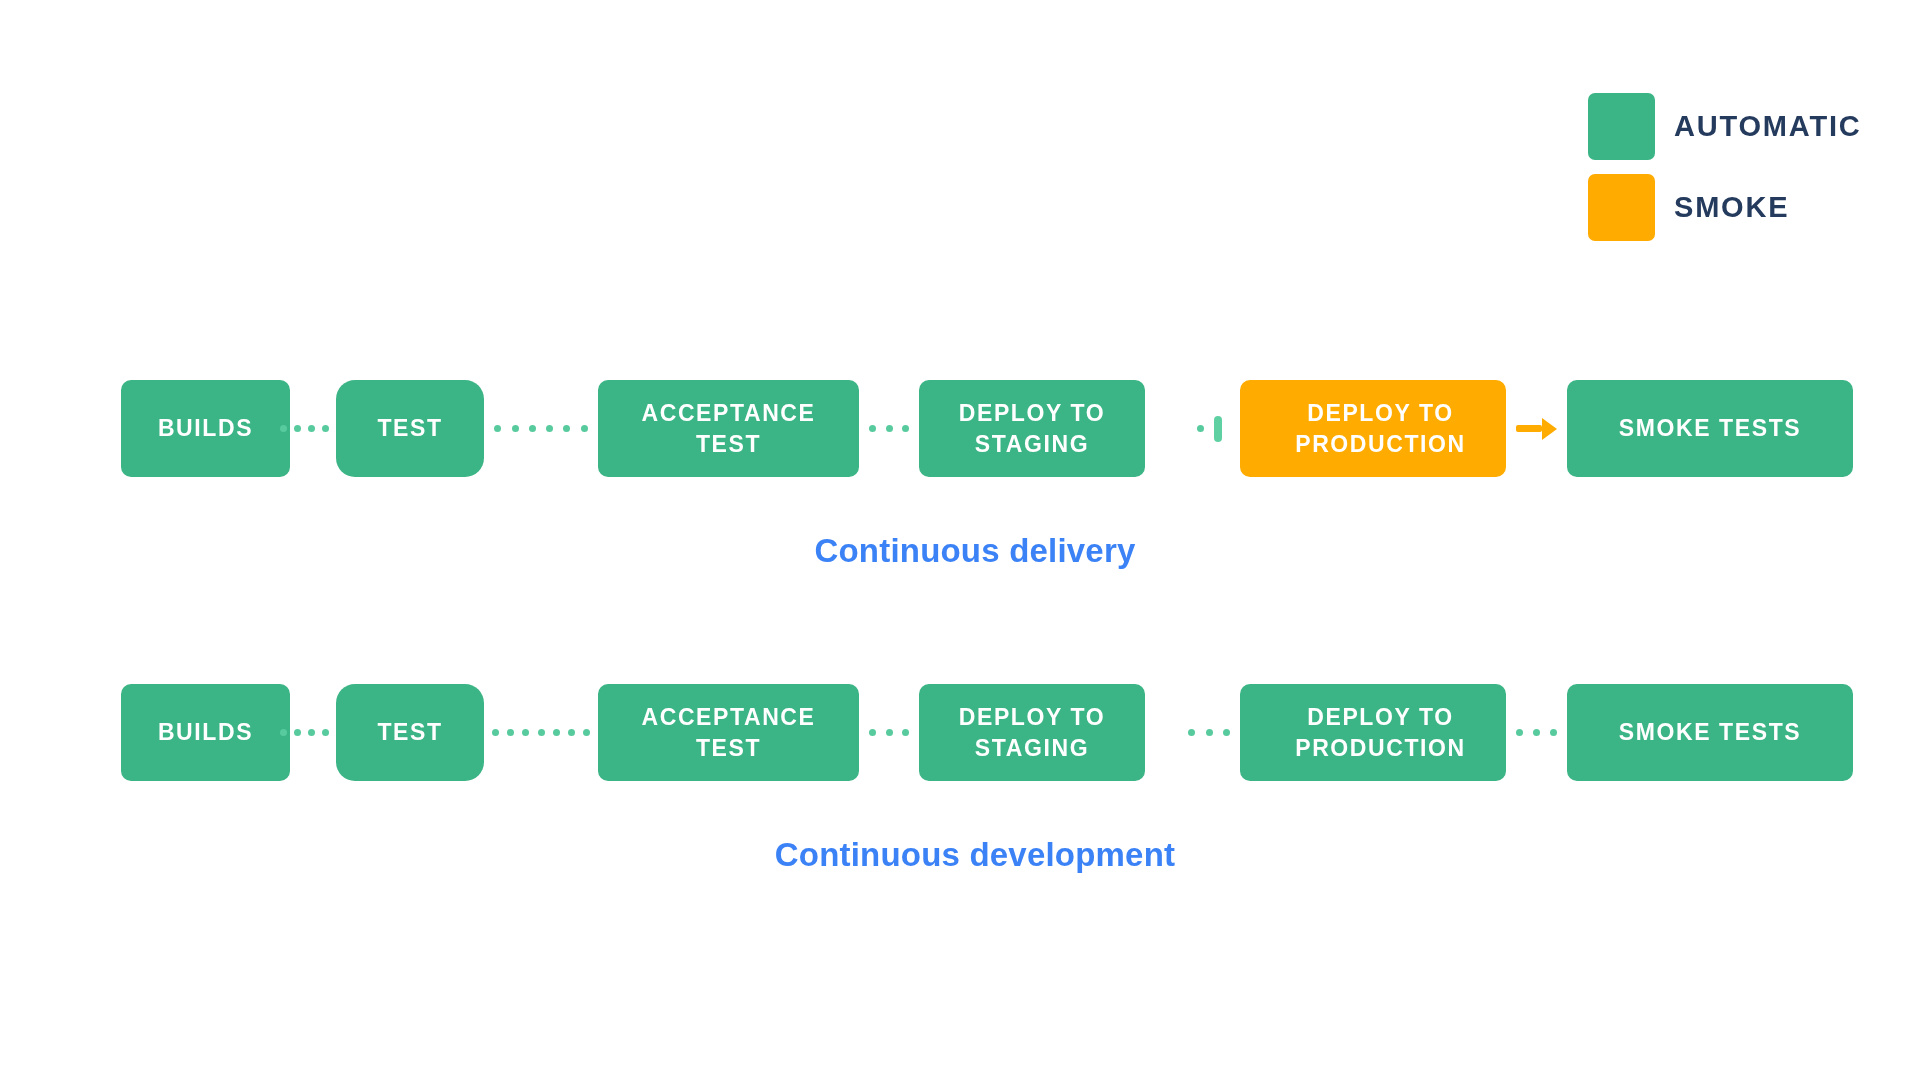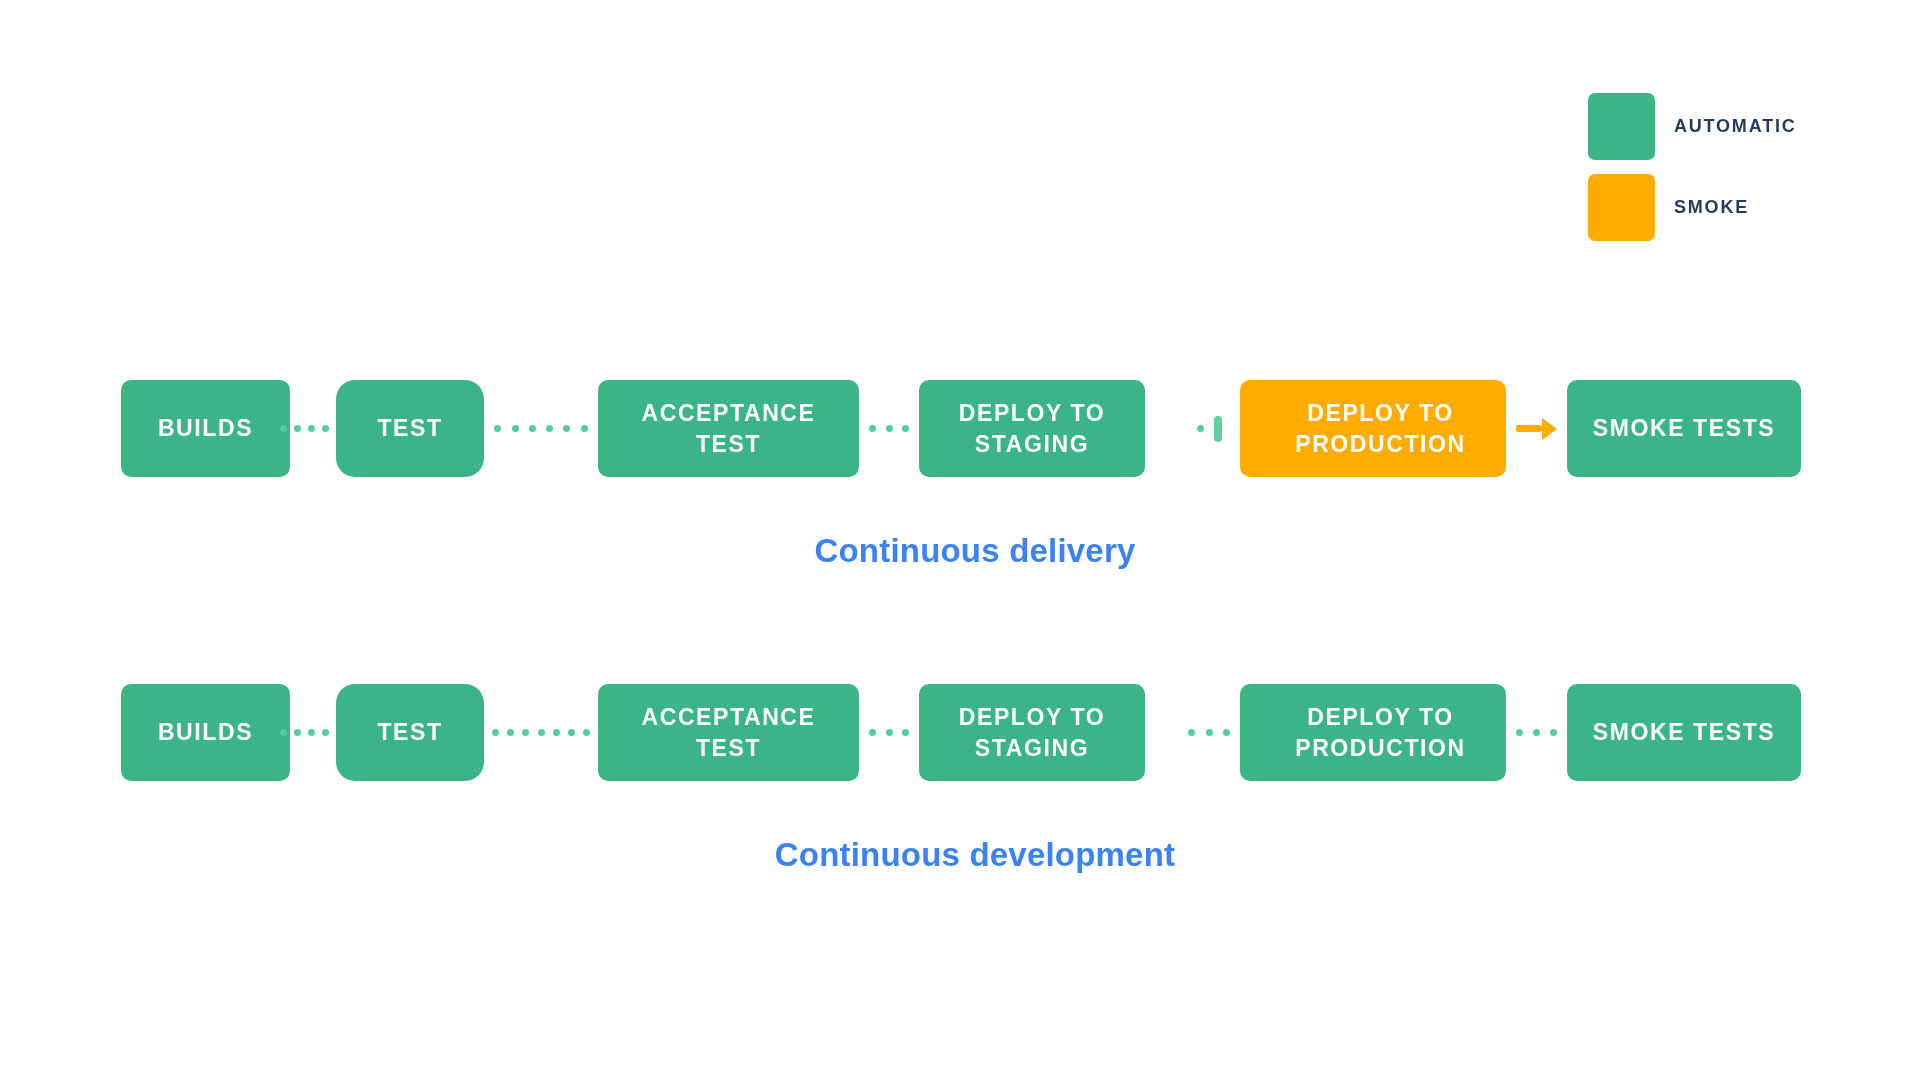--- a/index.html
+++ b/index.html
@@ -30,21 +30,21 @@
   .swatch {
     width: 67px;
     height: 67px;
     border-radius: 7px;
     flex: 0 0 auto;
   }
   .swatch.green  { background: #3CB586; }
   .swatch.orange { background: #FFAB00; }
   .legend-label {
     margin-left: 19px;
-    font-size: 18px;
+    font-size: 29px;
     font-weight: 800;
     letter-spacing: 1.8px;
     color: #253B5E;
     white-space: nowrap;
   }
 
   
   .box {
     position: absolute;
     height: 97px;
@@ -65,21 +65,21 @@
   .box.orange { background: #FFAB00; }
 
   .r1 { top: 380px; }
   .r2 { top: 684px; }
 
   .c1 { left: 121px;  width: 169px; }
   .c2 { left: 336px;  width: 148px; border-radius: 19px; }
   .c3 { left: 598px;  width: 261px; }
   .c4 { left: 919px;  width: 226px; }
   .c5 { left: 1240px; width: 266px; padding-left: 29px; }
-  .c6 { left: 1567px; width: 234px; }
+  .c6 { left: 1567px; width: 286px; }
 
   
   .conn {
     position: absolute;
     height: 97px;
     display: flex;
     align-items: center;
     justify-content: space-evenly;
   }
   .g1 { left: 273px;  width: 63px; }

